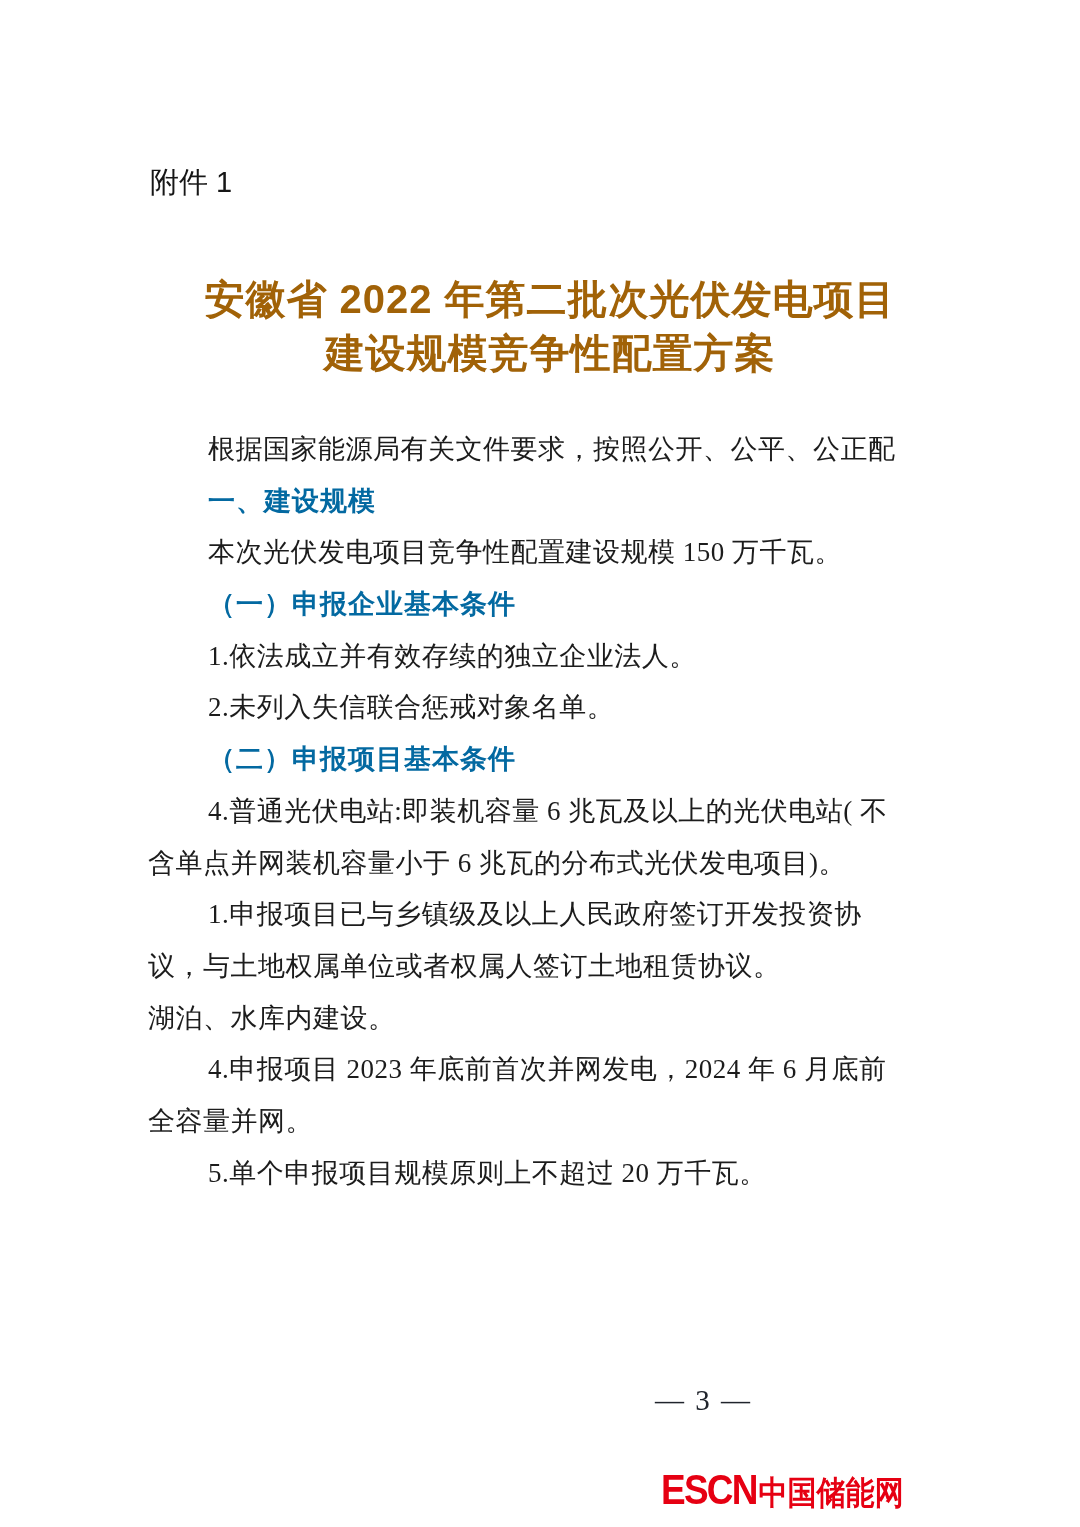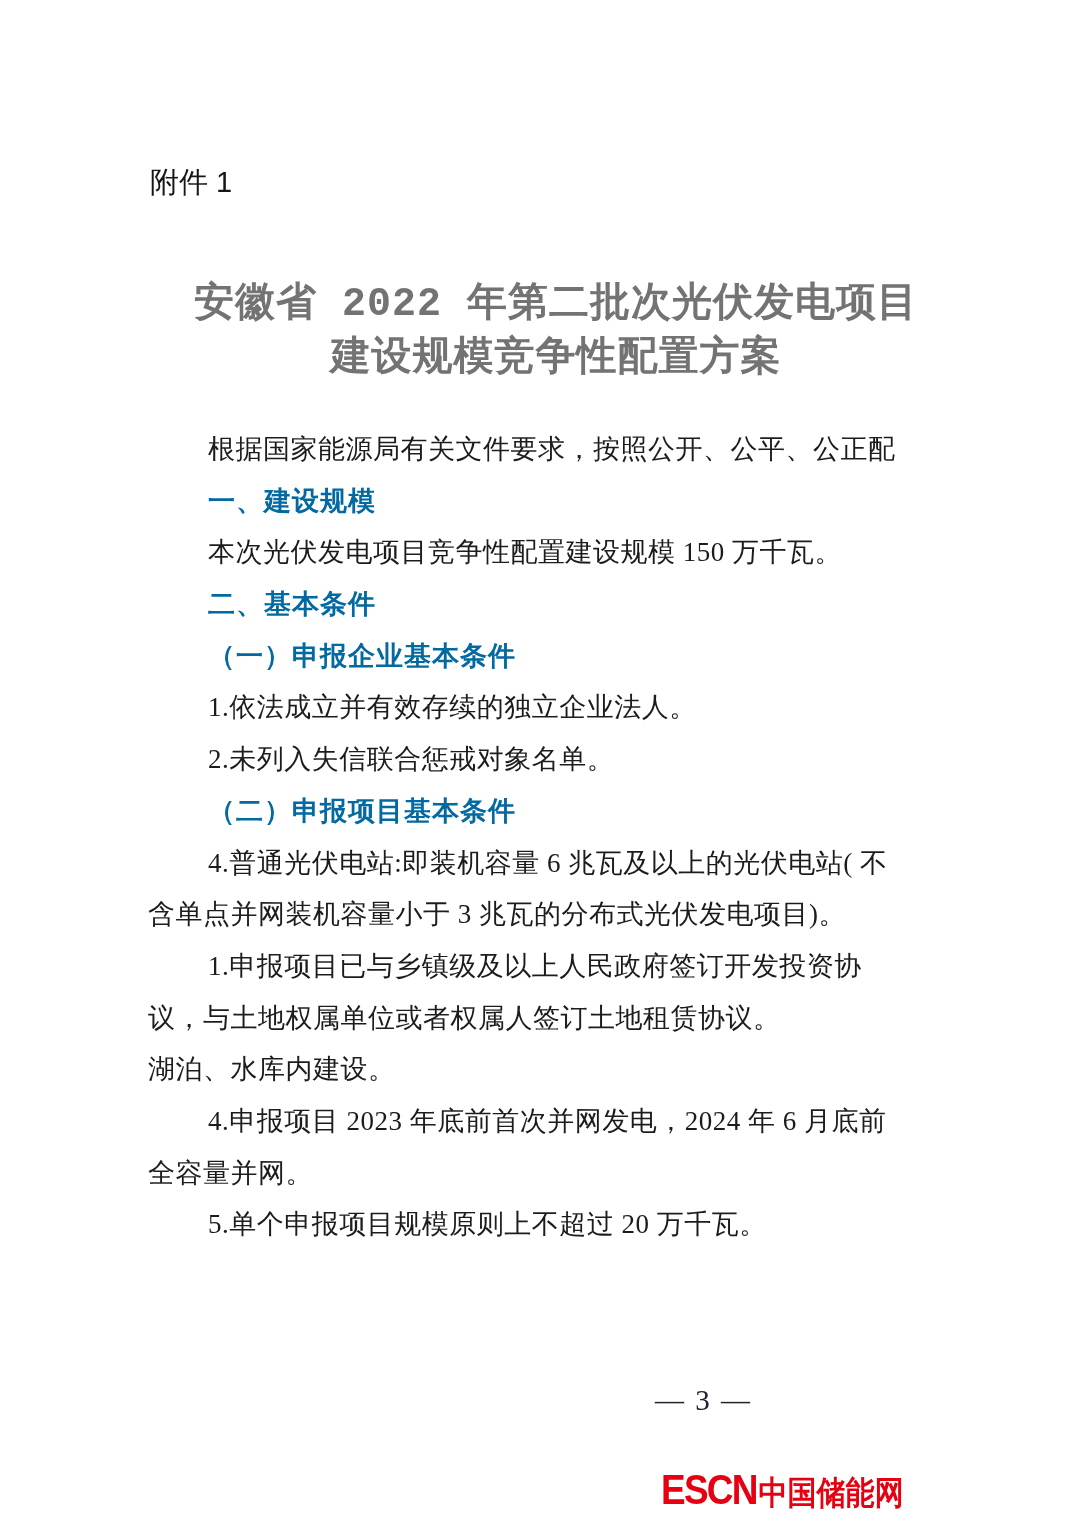--- a/index.html
+++ b/index.html
@@ -28,23 +28,23 @@
   .doc-title {
     position: absolute;
     left: 90px;
     top: 262px;
     width: 900px;
     text-align: center;
     font-size: 40px;
     line-height: 54px;
     font-weight: bold;
     letter-spacing: 1px;
-    color: #737373;
-    font-family: Liberation Mono, monospace;
-    margin: 16px;
+    color: #a16207;
+    font-family: Liberation Sans, sans-serif;
+    margin: 10px;
   }
   .doc-body {
     position: absolute;
     left: 148px;
     top: 424px;
     width: 790px;
     font-size: 27px;
   }
   .doc-body .line {
     height: 51.7px;
@@ -106,27 +106,26 @@
 
   <h1 class="doc-title">
     <div>安徽省 2022 年第二批次光伏发电项目</div>
     <div>建设规模竞争性配置方案</div>
   </h1>
 
   <div class="doc-body">
       <div class="line indent">根据国家能源局有关文件要求，按照公开、公平、公正配</div>
       <div class="line indent bold">一、建设规模</div>
       <div class="line indent">本次光伏发电项目竞争性配置建设规模 150 万千瓦。</div>
-      <div class="line indent bold">二、基本条件</div>
       <div class="line indent bold">（一）申报企业基本条件</div>
       <div class="line indent">1.依法成立并有效存续的独立企业法人。</div>
       <div class="line indent">2.未列入失信联合惩戒对象名单。</div>
       <div class="line indent bold">（二）申报项目基本条件</div>
       <div class="line indent">4.普通光伏电站:即装机容量 6 兆瓦及以上的光伏电站( 不</div>
-      <div class="line">含单点并网装机容量小于 3 兆瓦的分布式光伏发电项目)。</div>
+      <div class="line">含单点并网装机容量小于 6 兆瓦的分布式光伏发电项目)。</div>
       <div class="line indent">1.申报项目已与乡镇级及以上人民政府签订开发投资协</div>
       <div class="line">议，与土地权属单位或者权属人签订土地租赁协议。</div>
       <div class="line">湖泊、水库内建设。</div>
       <div class="line indent">4.申报项目 2023 年底前首次并网发电，2024 年 6 月底前</div>
       <div class="line">全容量并网。</div>
       <div class="line indent">5.单个申报项目规模原则上不超过 20 万千瓦。</div>
     </div>
 
   <div class="page-number">— 3 —</div>
 

